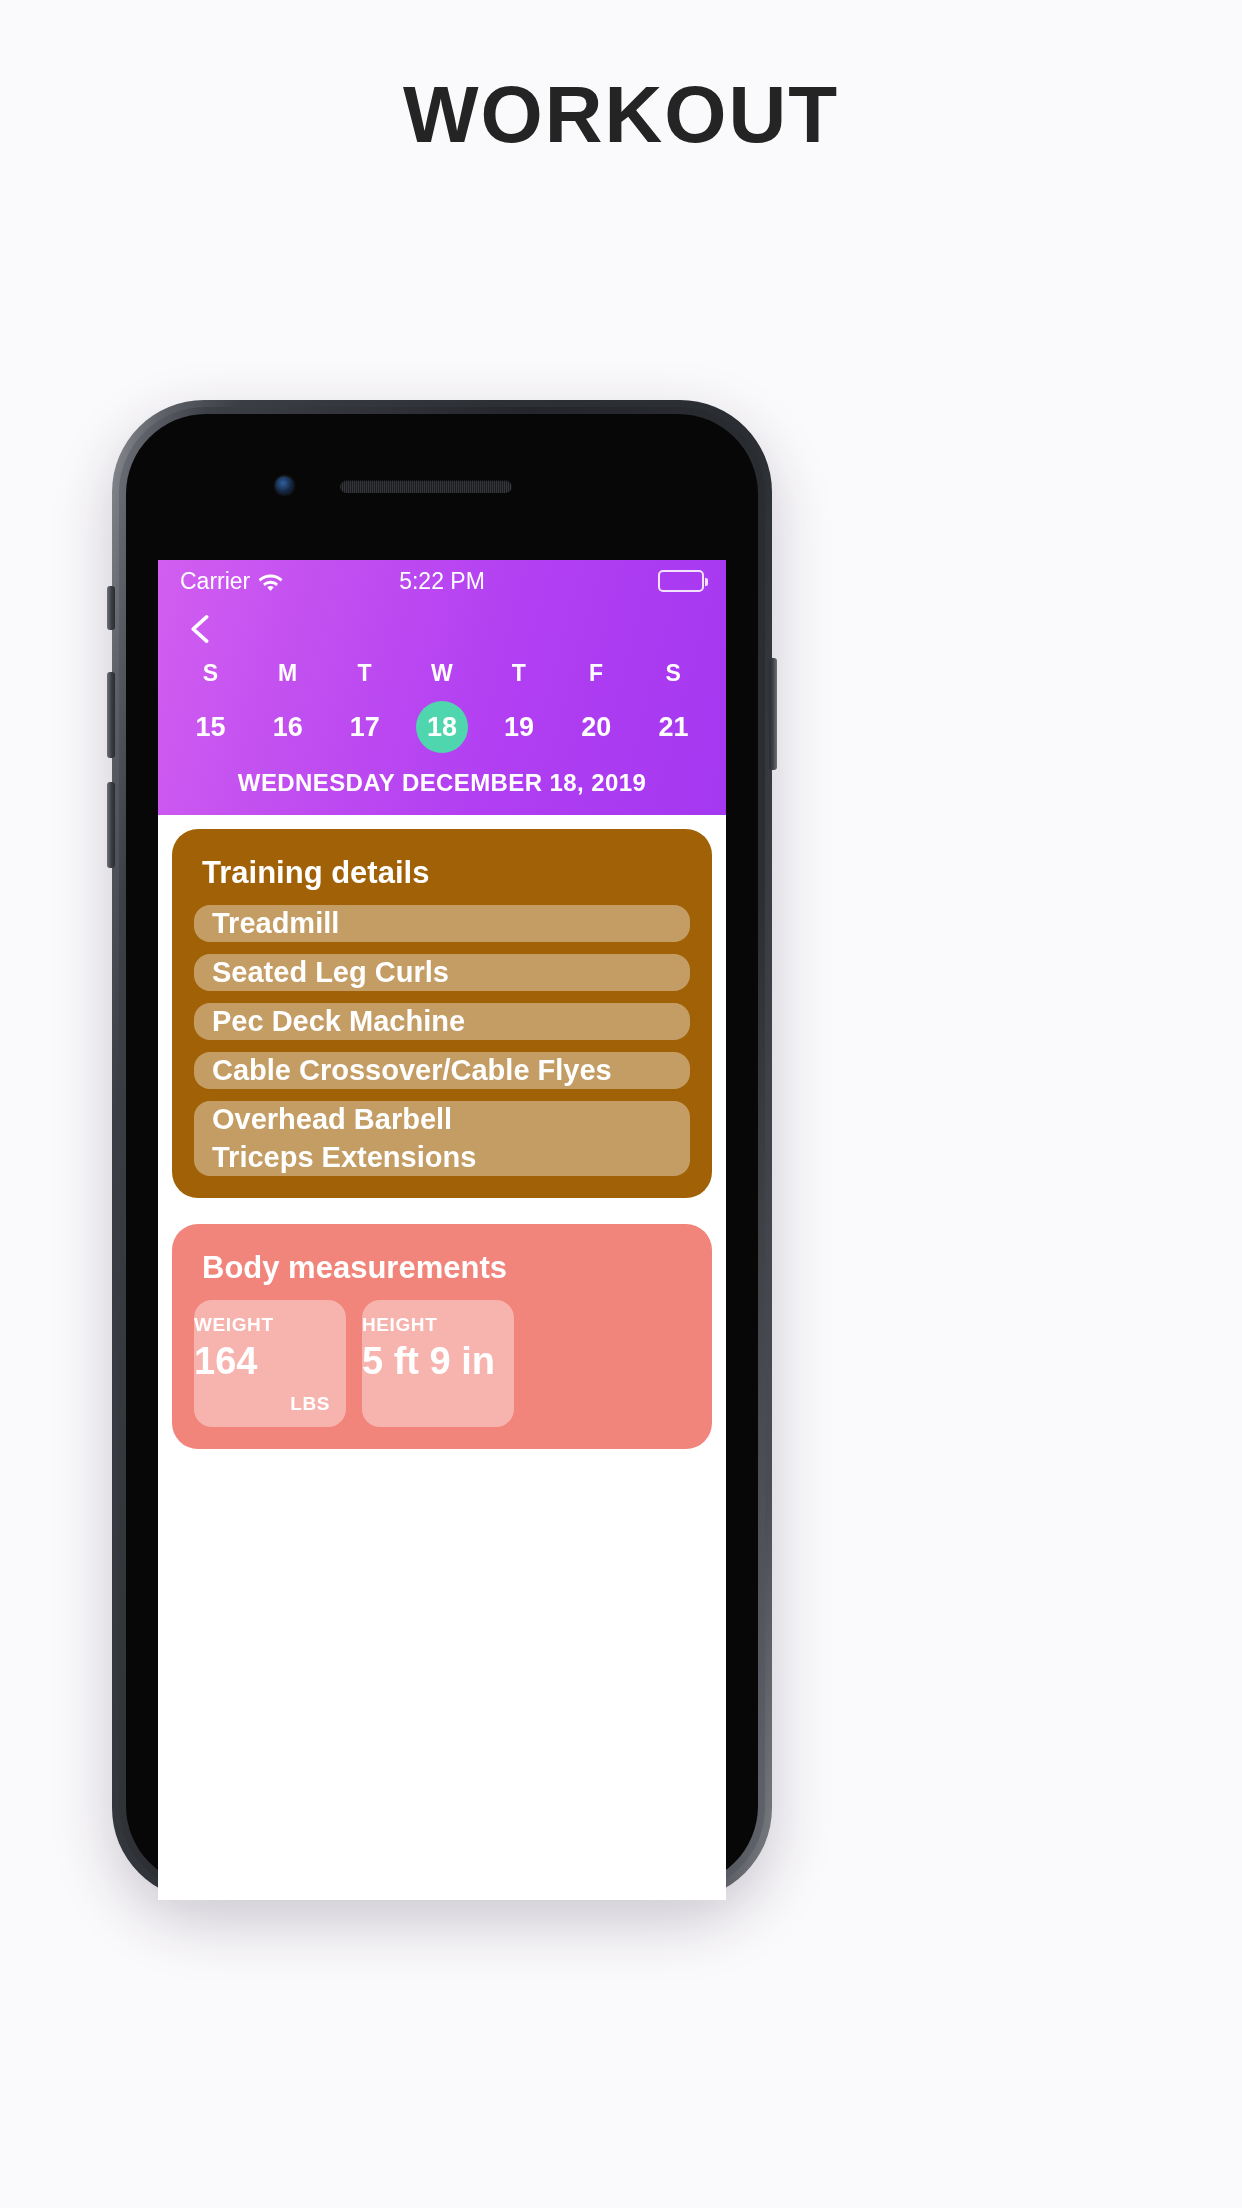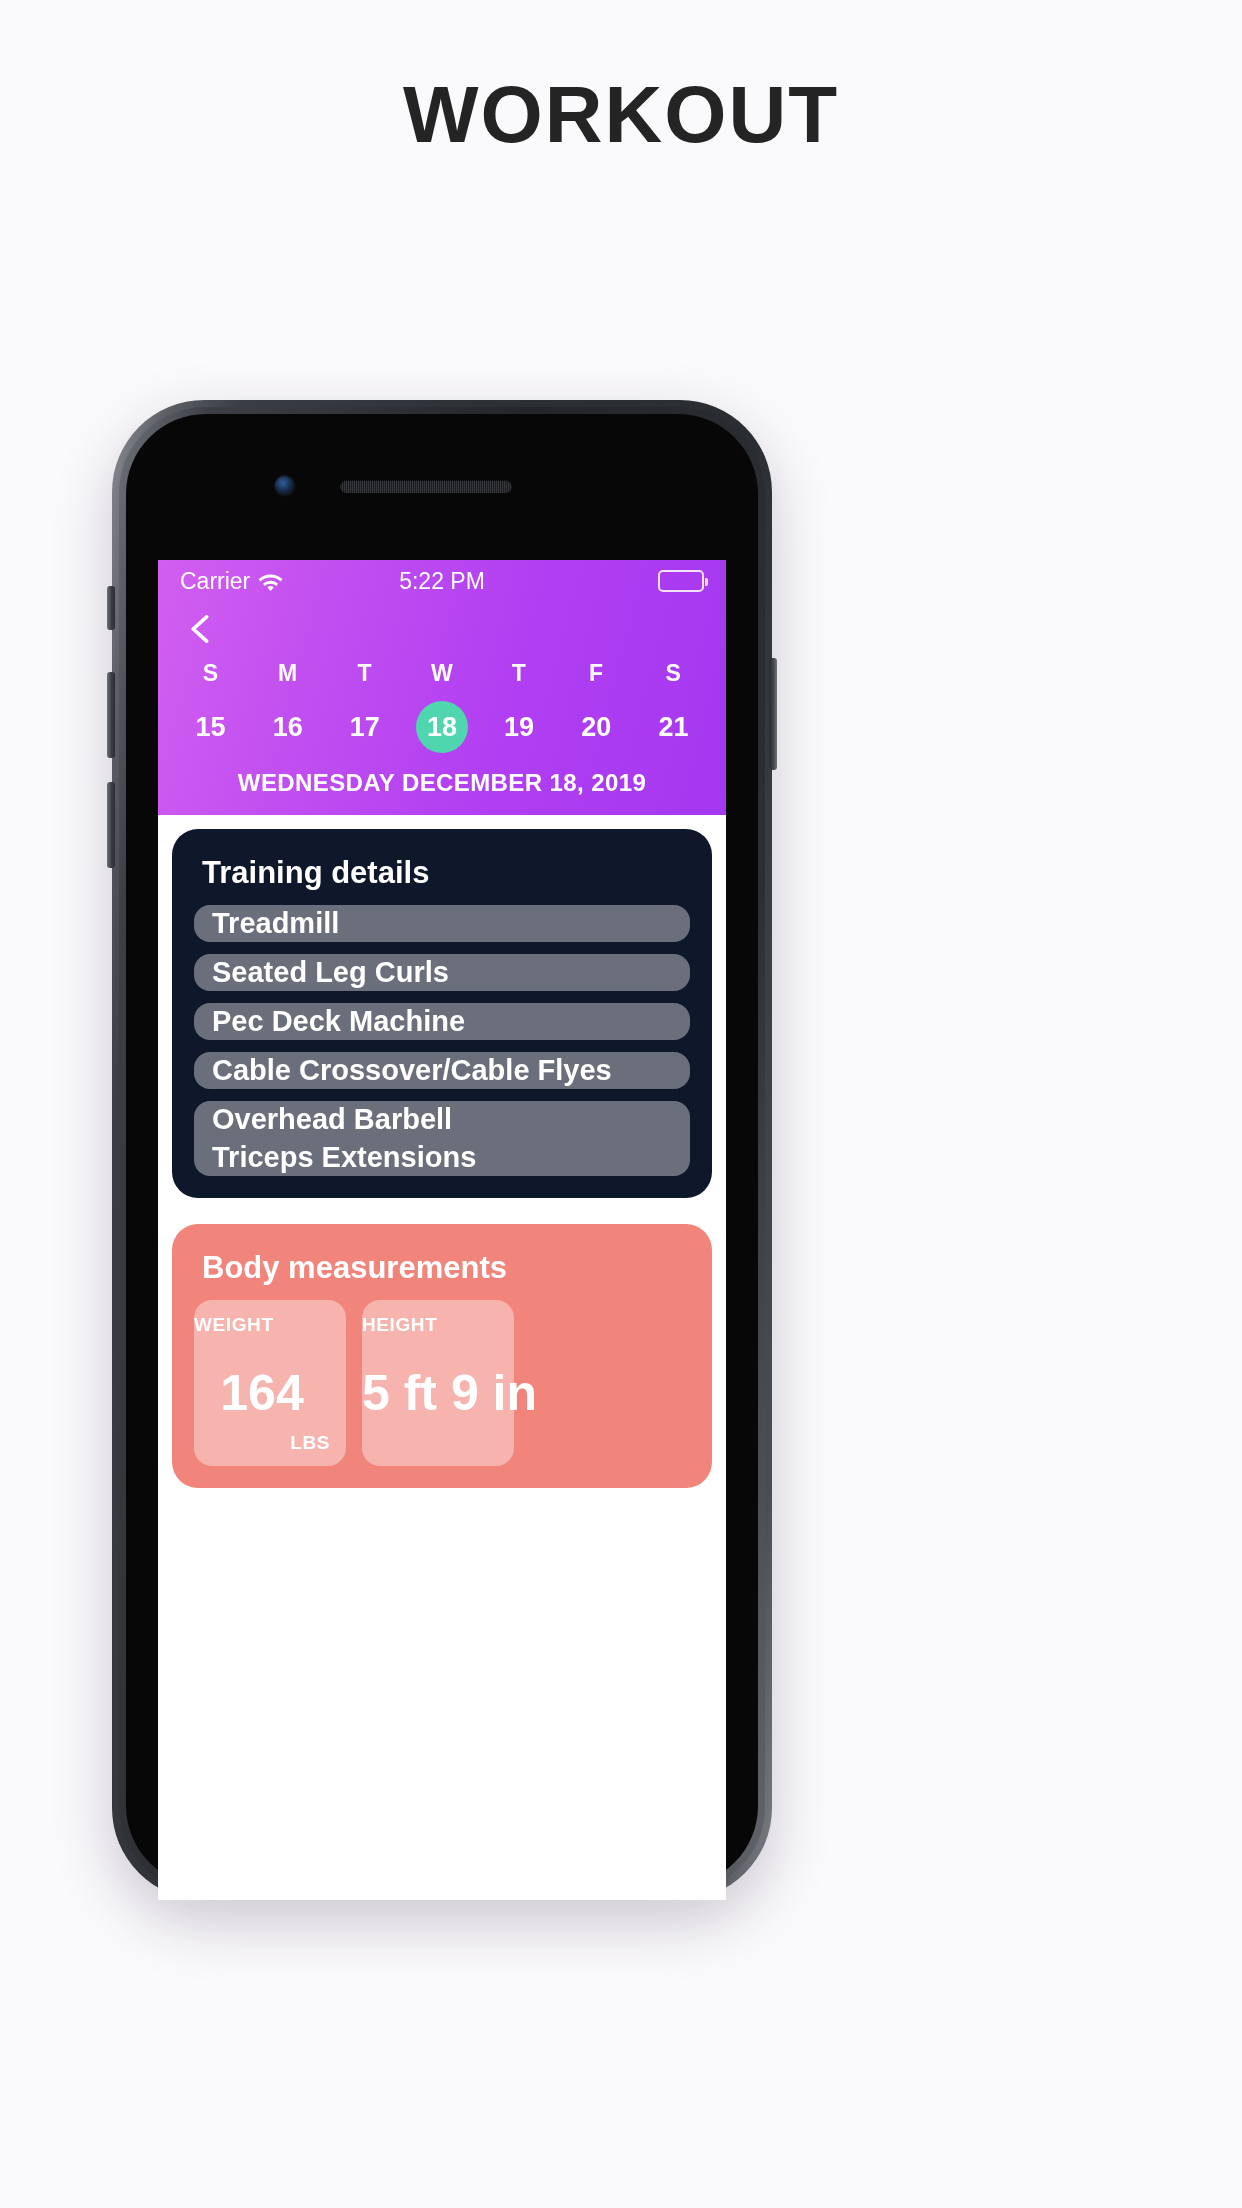--- a/index.html
+++ b/index.html
@@ -217,21 +217,21 @@
   
   .content {
     background: #ffffff;
     padding: 14px 14px 0 14px;
   }
   .card {
     border-radius: 26px;
     padding: 18px 22px 22px 22px;
     margin-bottom: 26px;
   }
-  .card-training { background: #0f172a; }
+  .card-training { background: #a16207; }
   .card-title {
     color: #ffffff;
     font-size: 31px;
     font-weight: 700;
     margin: 8px 0 14px 8px;
   }
   .exercise {
     background: rgba(255,255,255,0.38);
     border-radius: 16px;
     color: #ffffff;
@@ -252,24 +252,24 @@
     min-width: 120px;
     color: #ffffff;
     box-sizing: border-box;
   }
   .meas-label {
     font-size: 19px;
     font-weight: 700;
     letter-spacing: 0.6px;
   }
   .meas-value {
-    font-size: 50px;
-    font-weight: 700;
-    text-align: center;
-    margin-top: 28px;
+    font-size: 38px;
+    font-weight: 700;
+    text-align: left;
+    margin-top: 4px;
     white-space: nowrap;
   }
   .meas-unit {
     font-size: 19px;
     font-weight: 700;
     text-align: right;
     margin-top: 10px;
     letter-spacing: 0.6px;
   }
   .meas-unit.empty { visibility: hidden; }

